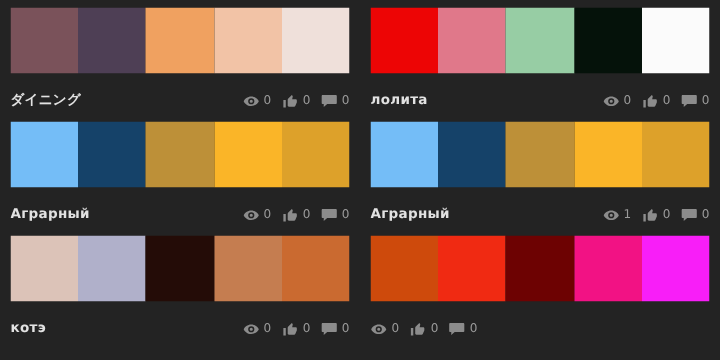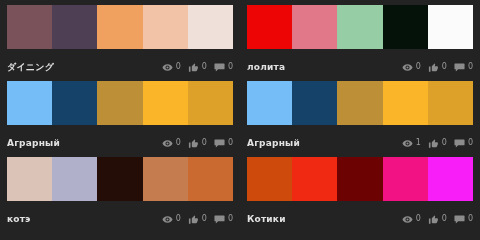--- a/index.html
+++ b/index.html
@@ -302,21 +302,20 @@
     <div class="card">
       <div class="card-inner">
         <div class="swatches">
           <div class="swatch" title="#ce4a0c" style="background: rgb(206, 74, 12);"></div>
           <div class="swatch" title="#f02a12" style="background: rgb(240, 42, 18);"></div>
           <div class="swatch" title="#6d0202" style="background: rgb(109, 2, 2);"></div>
           <div class="swatch" title="#f21284" style="background: rgb(242, 18, 132);"></div>
           <div class="swatch" title="#f81ef8" style="background: rgb(248, 30, 248);"></div>
         </div>
         <div class="meta">
-          <div class="title">Котики</div>
           <div class="stats">
             <div class="stat">
               <span>
                 <svg viewBox="0 0 24 24" aria-hidden="true">
                   <path d="M12 5C6.5 5 2.3 8.6 1 12c1.3 3.4 5.5 7 11 7s9.7-3.6 11-7c-1.3-3.4-5.5-7-11-7zm0 11.5A4.5 4.5 0 1 1 12 7.5a4.5 4.5 0 0 1 0 9zm0-2.2a2.3 2.3 0 1 0 0-4.6 2.3 2.3 0 0 0 0 4.6z"></path>
                 </svg>
               </span>
               <span class="stat-count">0</span>
             </div>
             <div class="stat">

